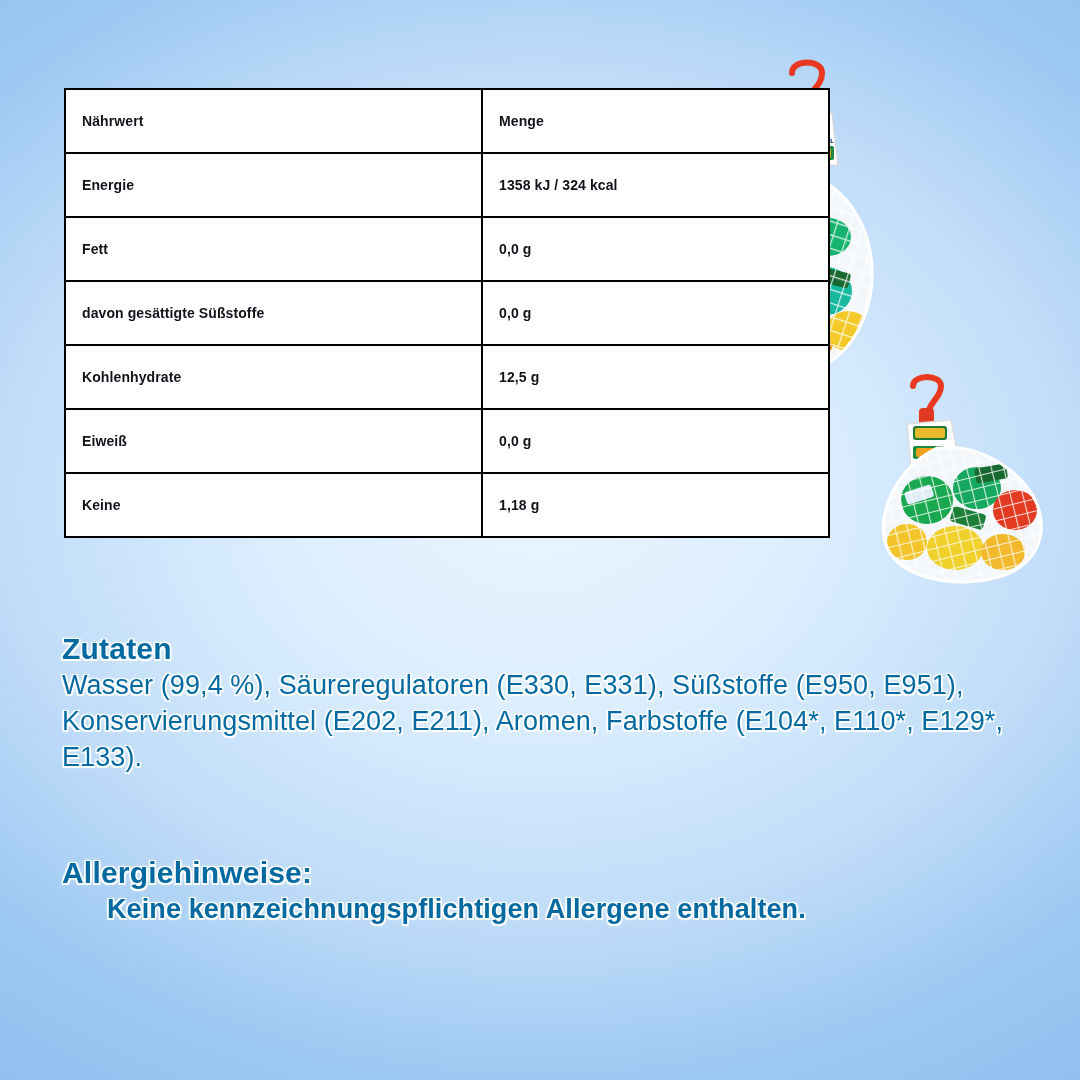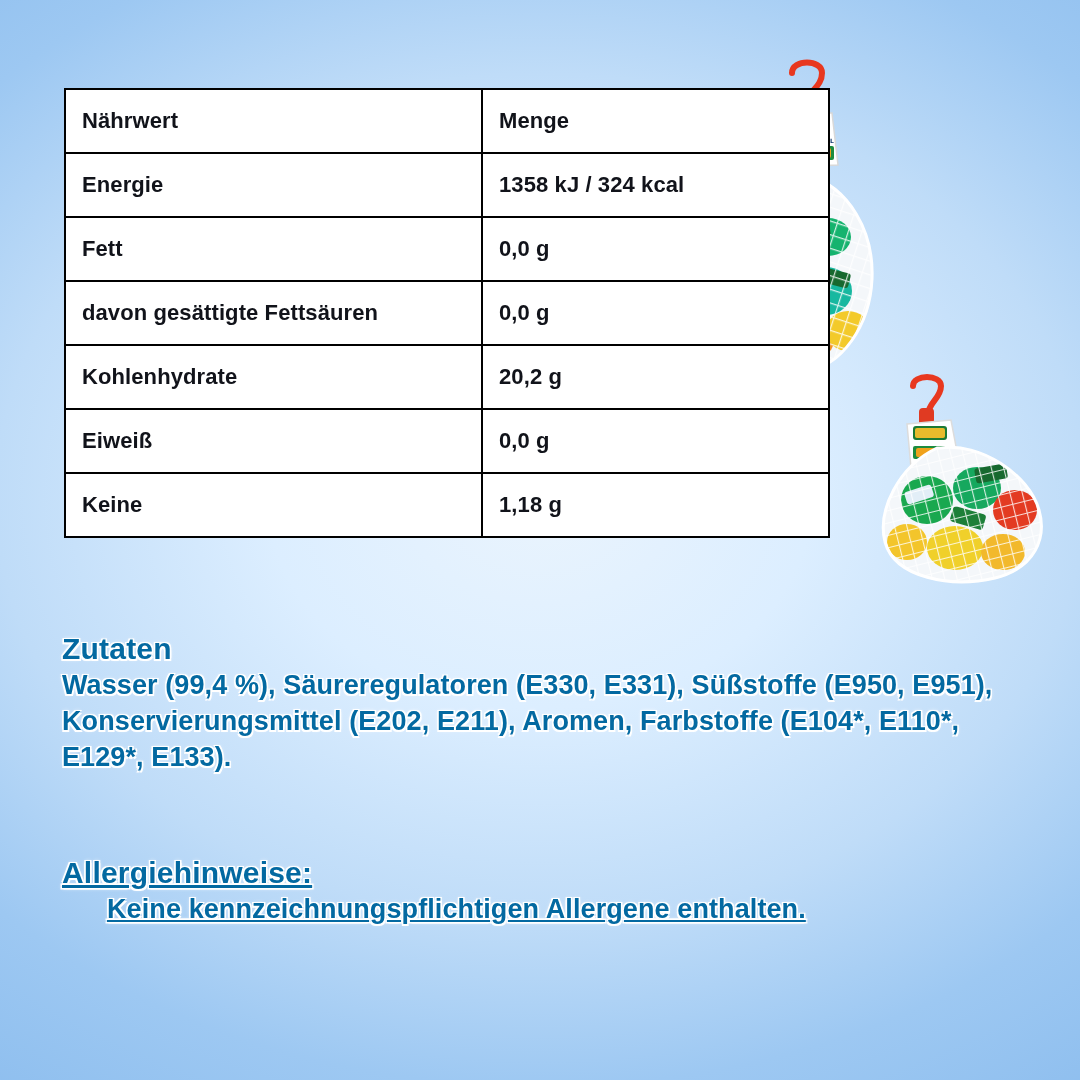--- a/index.html
+++ b/index.html
@@ -42,55 +42,55 @@
   }
   table.nutrition {
     border-collapse: collapse;
     width: 100%;
     background: #ffffff;
     table-layout: fixed;
   }
   table.nutrition td {
     border: 2px solid #000;
     padding: 14px 14px 14px 16px;
-    font-size: 22px;
+    font-size: 14px;
     color: #11131a;
     font-weight: 600;
     letter-spacing: 0.1px;
     height: 34px;
     vertical-align: middle;
   }
   table.nutrition td.col-name { width: 385px; }
   table.nutrition td.col-val  { width: 315px; margin-top: 8px; }
   table.nutrition tr.head td { font-weight: 700; }
 
   
   .text-block {
     position: absolute;
     left: 62px;
     width: 980px;
     color: #0369a1;
   }
   #ingredients-block { top: 632px; }
-  #allergens-block   { top: 856px; text-decoration: underline; }
+  #allergens-block   { top: 856px; }
 
   .block-title {
     font-size: 30px;
     font-weight: 800;
     margin: 0 0 2px 0;
     letter-spacing: 0.2px;
     text-shadow:
       -1.5px -1.5px 0 #fff, 1.5px -1.5px 0 #fff,
       -1.5px 1.5px 0 #fff, 1.5px 1.5px 0 #fff,
       0 0 4px #fff;
   }
   .block-body {
     font-size: 27px;
     line-height: 1.33;
-    font-weight: 700;
+    font-weight: 400;
     margin: 0;
     letter-spacing: 0.1px;
     text-shadow:
       -1.5px -1.5px 0 #fff, 1.5px -1.5px 0 #fff,
       -1.5px 1.5px 0 #fff, 1.5px 1.5px 0 #fff,
       0 0 4px #fff;
   }
   .block-body.strong { font-weight: 700; margin-left: 45px; }
 </style>
 </head>
@@ -183,26 +183,26 @@
       </tr>
       <tr>
         <td class="col-name">Energie</td>
         <td class="col-val">1358 kJ / 324 kcal</td>
       </tr>
       <tr>
         <td class="col-name">Fett</td>
         <td class="col-val">0,0 g</td>
       </tr>
       <tr>
-        <td class="col-name">davon gesättigte Fettsäuren</td>
+        <td class="col-name">davon gesättigte Süßstoffe</td>
         <td class="col-val">0,0 g</td>
       </tr>
       <tr>
         <td class="col-name">Kohlenhydrate</td>
-        <td class="col-val">20,2 g</td>
+        <td class="col-val">12,5 g</td>
       </tr>
       <tr>
         <td class="col-name">Eiweiß</td>
         <td class="col-val">0,0 g</td>
       </tr>
       <tr>
         <td class="col-name">Keine</td>
         <td class="col-val">1,18 g</td>
       </tr>
     </tbody>

